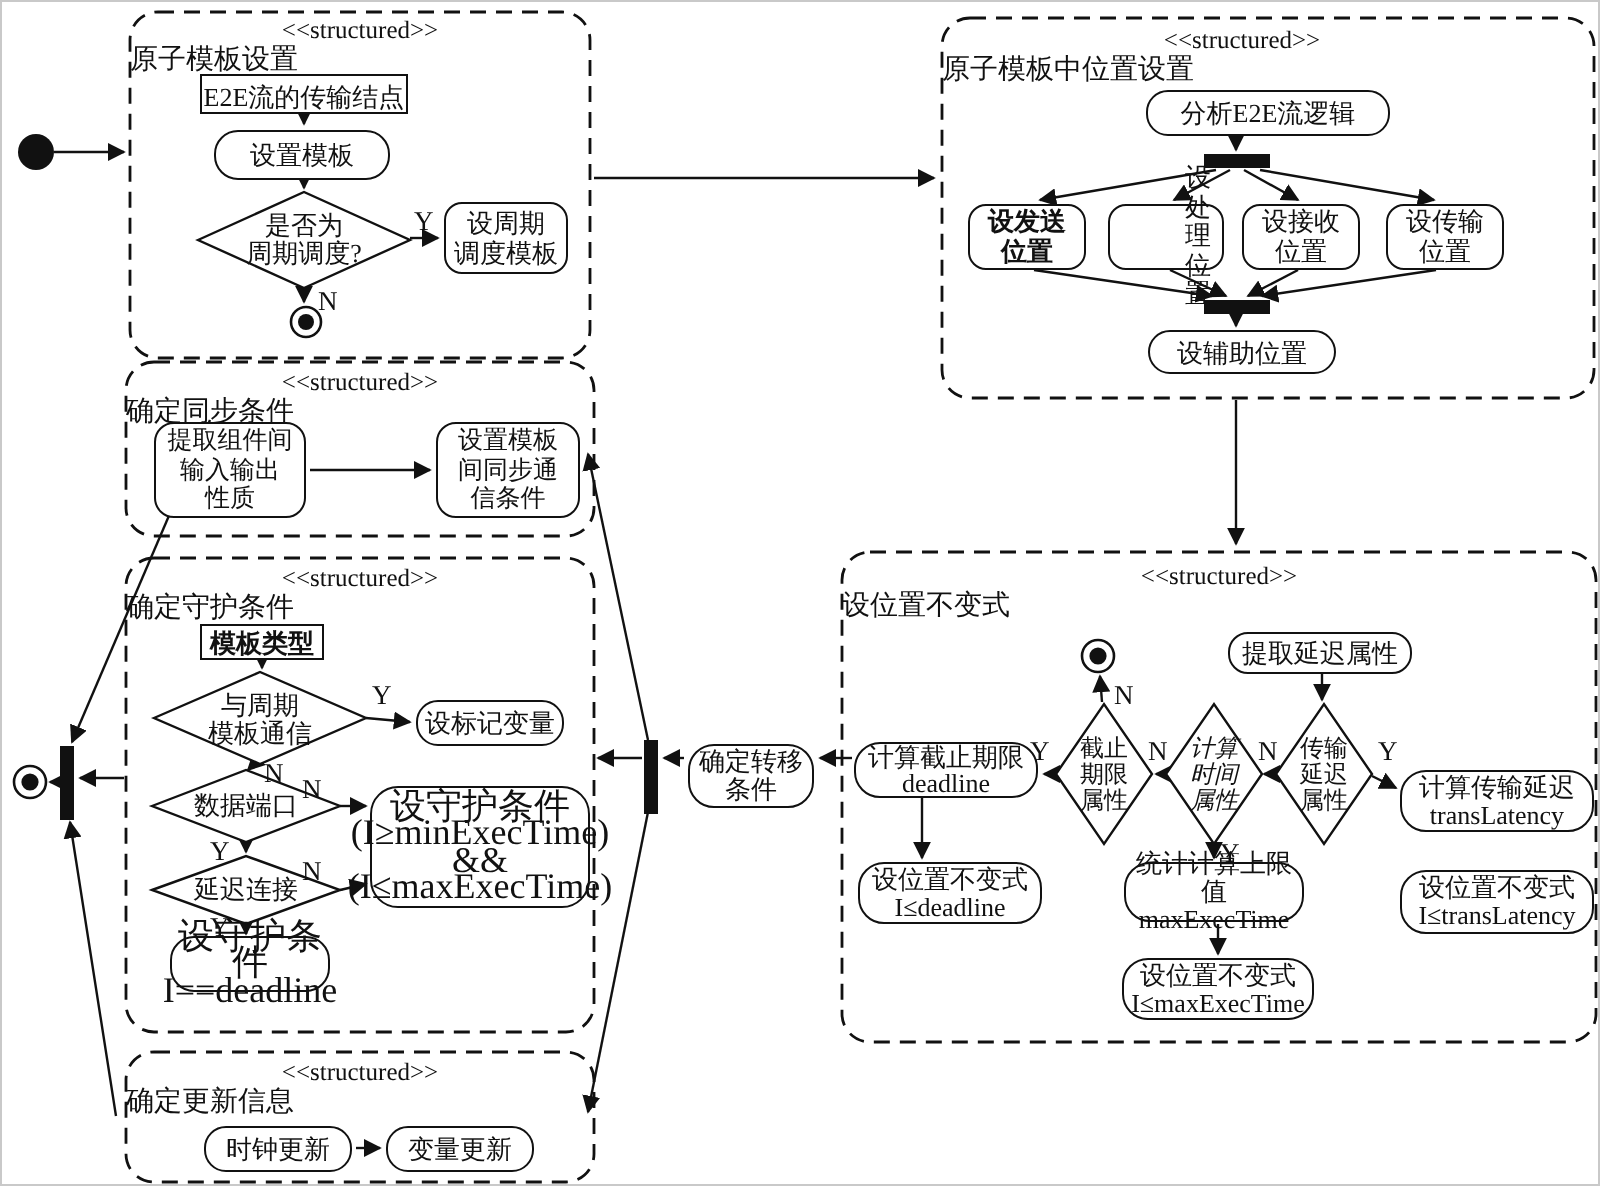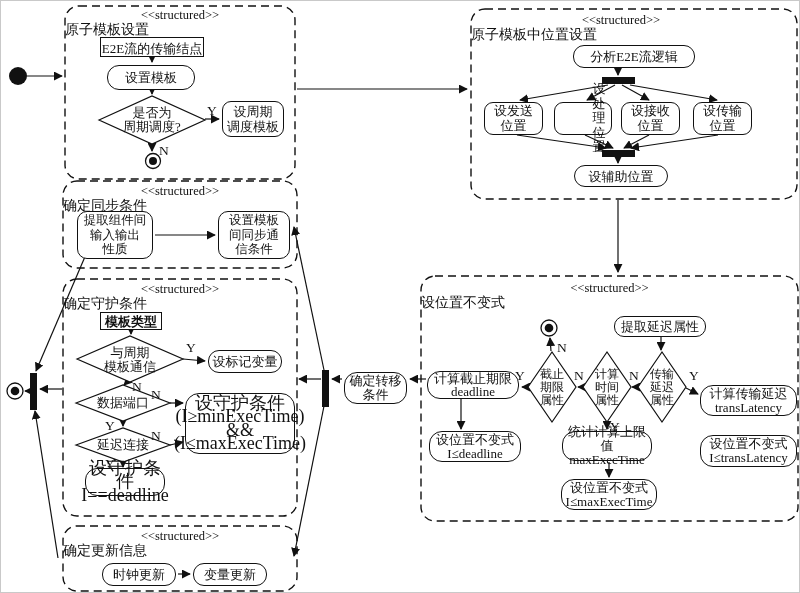--- a/index.html
+++ b/index.html
@@ -146,21 +146,21 @@
     <div>设置模板</div>
   </div>
   <div class="node" style="left:221px;top:100px;width:62px;height:36px;border-radius:9px;">
     <div>设周期</div>
     <div>调度模板</div>
   </div>
 
   <div class="node" style="left:572px;top:44px;width:122px;height:23px;border-radius:11px;">
     <div>分析E2E流逻辑</div>
   </div>
-  <div class="node" style="left:483px;top:101px;width:59px;height:33px;border-radius:9px;line-height:14.5px;">
+  <div class="node" style="left:483px;top:101px;width:59px;height:33px;border-radius:9px;line-height:14.5px;font-weight:bold;">
     <div>设发送</div>
     <div>位置</div>
   </div>
   <div class="node" style="left:553px;top:101px;width:58px;height:33px;border-radius:9px;line-height:14.5px;padding-left:32px;">
     <div>设处理</div>
     <div>位置</div>
   </div>
   <div class="node" style="left:620px;top:101px;width:59px;height:33px;border-radius:9px;line-height:14.5px;">
     <div>设接收</div>
     <div>位置</div>
@@ -253,21 +253,21 @@
     <div>数据端口</div>
   </div>
   <div class="dtext" style="left:75px;top:437px;width:94px;height:14px;">
     <div>延迟连接</div>
   </div>
   <div class="dtext v" style="left:527px;top:366px;width:48px;height:40px;">
     <div>截止</div>
     <div>期限</div>
     <div>属性</div>
   </div>
-  <div class="dtext v" style="left:582px;top:366px;width:48px;height:40px;">
+  <div class="dtext v" style="left:582px;top:366px;width:48px;height:40px;font-style:italic;">
     <div>计算</div>
     <div>时间</div>
     <div>属性</div>
   </div>
   <div class="dtext v" style="left:637px;top:366px;width:48px;height:40px;">
     <div>传输</div>
     <div>延迟</div>
     <div>属性</div>
   </div>
 

